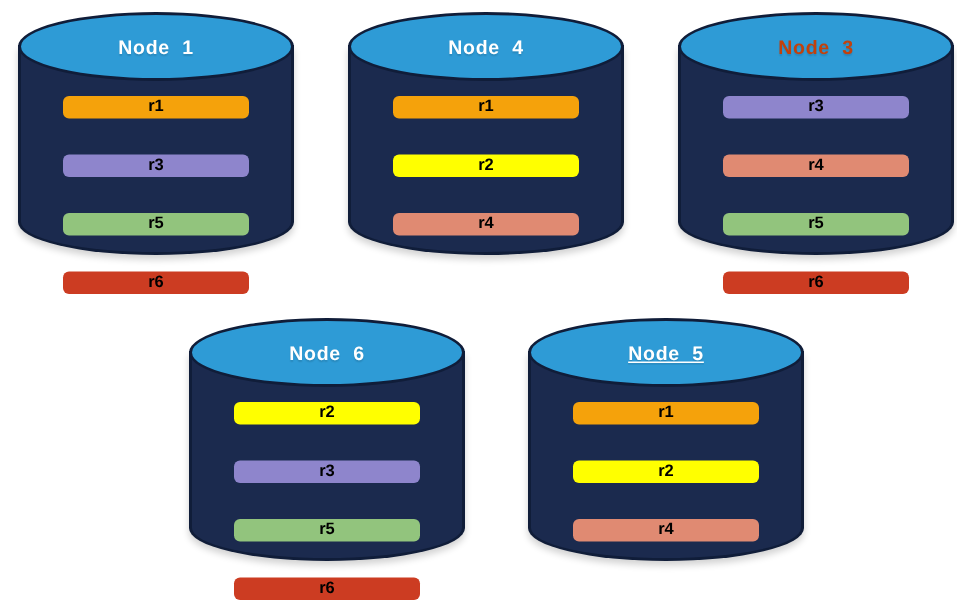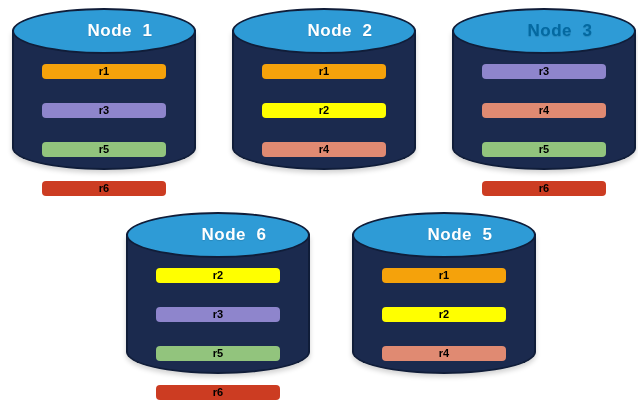--- a/index.html
+++ b/index.html
@@ -44,29 +44,29 @@
     width: 100%;
     height: 46px;
     background: #2e9bd6;
     border: 2px solid #101d39;
     border-radius: 50%;
     box-sizing: border-box;
     z-index: 3;
   }
   .cyl-label {
     position: absolute;
-    left: 16px;
+    left: 0;
     top: 0;
     width: 100%;
     height: 46px;
     display: flex;
     align-items: center;
     justify-content: center;
     color: #ffffff;
-    font-size: 17px;
+    font-size: 13px;
     font-weight: bold;
     letter-spacing: 0.5px;
     white-space: pre;
     z-index: 4;
     text-shadow: 0 1px 1px rgba(0,0,0,0.12);
   }
 
   
   .bars {
     position: absolute;
@@ -104,31 +104,31 @@
       <div class="bars">
         <div class="bar" style="background: rgb(245, 162, 11); color: rgb(0, 0, 0);">r1</div>
         <div class="bar" style="background: rgb(142, 133, 204); color: rgb(0, 0, 0);">r3</div>
         <div class="bar" style="background: rgb(146, 196, 125); color: rgb(0, 0, 0);">r5</div>
         <div class="bar" style="background: rgb(204, 60, 34); color: rgb(0, 0, 0);">r6</div>
       </div>
     </div>
     <div class="node" style="left: 232px; top: 8px; width: 184px;">
       <div class="cyl-body" style="background: rgb(27, 42, 78); border-color: rgb(16, 29, 57);"></div>
       <div class="cyl-top" style="background: rgb(46, 155, 214); border-color: rgb(16, 29, 57);"></div>
-      <div class="cyl-label" style="color: rgb(255, 255, 255);">Node  2</div>
+      <div class="cyl-label" style="color: rgb(255, 255, 255);">Node  4</div>
       <div class="bars">
         <div class="bar" style="background: rgb(245, 162, 11); color: rgb(0, 0, 0);">r1</div>
         <div class="bar" style="background: rgb(255, 255, 0); color: rgb(0, 0, 0);">r2</div>
         <div class="bar" style="background: rgb(224, 138, 114); color: rgb(0, 0, 0);">r4</div>
       </div>
     </div>
     <div class="node" style="left: 452px; top: 8px; width: 184px;">
       <div class="cyl-body" style="background: rgb(27, 42, 78); border-color: rgb(16, 29, 57);"></div>
       <div class="cyl-top" style="background: rgb(46, 155, 214); border-color: rgb(16, 29, 57);"></div>
-      <div class="cyl-label" style="color: #0369a1;">Node  3</div>
+      <div class="cyl-label" style="color: #c2410c;">Node  3</div>
       <div class="bars">
         <div class="bar" style="background: rgb(142, 133, 204); color: rgb(0, 0, 0);">r3</div>
         <div class="bar" style="background: rgb(224, 138, 114); color: rgb(0, 0, 0);">r4</div>
         <div class="bar" style="background: rgb(146, 196, 125); color: rgb(0, 0, 0);">r5</div>
         <div class="bar" style="background: rgb(204, 60, 34); color: rgb(0, 0, 0);">r6</div>
       </div>
     </div>
     <div class="node" style="left: 126px; top: 212px; width: 184px;">
       <div class="cyl-body" style="background: rgb(27, 42, 78); border-color: rgb(16, 29, 57);"></div>
       <div class="cyl-top" style="background: rgb(46, 155, 214); border-color: rgb(16, 29, 57);"></div>
@@ -136,20 +136,20 @@
       <div class="bars">
         <div class="bar" style="background: rgb(255, 255, 0); color: rgb(0, 0, 0);">r2</div>
         <div class="bar" style="background: rgb(142, 133, 204); color: rgb(0, 0, 0);">r3</div>
         <div class="bar" style="background: rgb(146, 196, 125); color: rgb(0, 0, 0);">r5</div>
         <div class="bar" style="background: rgb(204, 60, 34); color: rgb(0, 0, 0);">r6</div>
       </div>
     </div>
     <div class="node" style="left: 352px; top: 212px; width: 184px;">
       <div class="cyl-body" style="background: rgb(27, 42, 78); border-color: rgb(16, 29, 57);"></div>
       <div class="cyl-top" style="background: rgb(46, 155, 214); border-color: rgb(16, 29, 57);"></div>
-      <div class="cyl-label" style="color: rgb(255, 255, 255);">Node  5</div>
+      <div class="cyl-label" style="color: rgb(255, 255, 255); text-decoration: underline;">Node  5</div>
       <div class="bars">
         <div class="bar" style="background: rgb(245, 162, 11); color: rgb(0, 0, 0);">r1</div>
         <div class="bar" style="background: rgb(255, 255, 0); color: rgb(0, 0, 0);">r2</div>
         <div class="bar" style="background: rgb(224, 138, 114); color: rgb(0, 0, 0);">r4</div>
       </div>
     </div>
   </div>
 
 </body></html>

